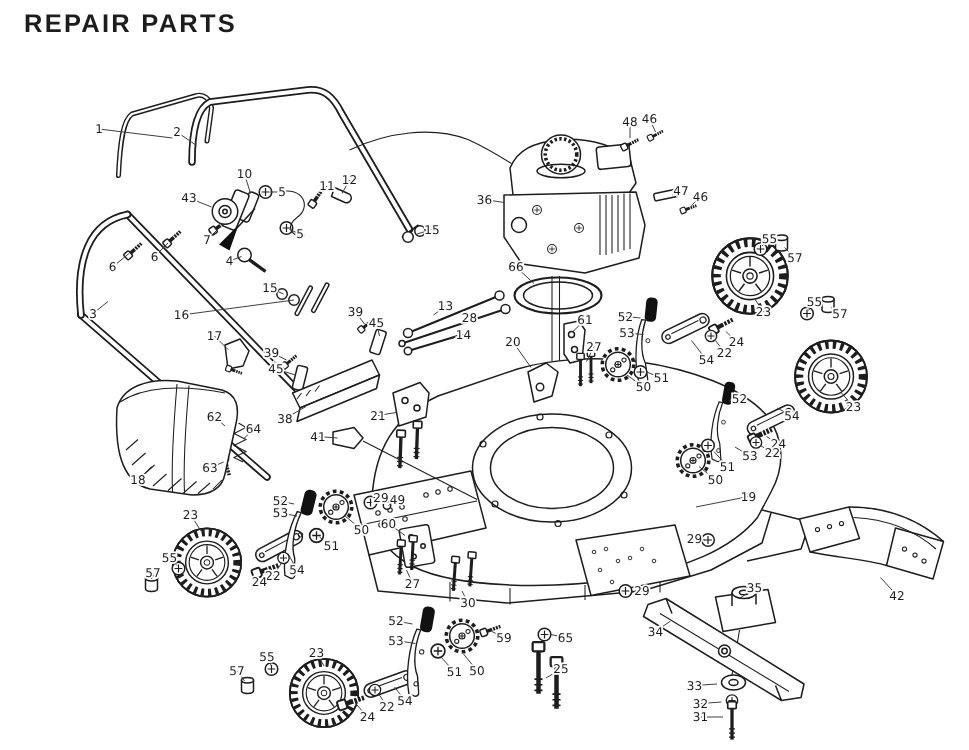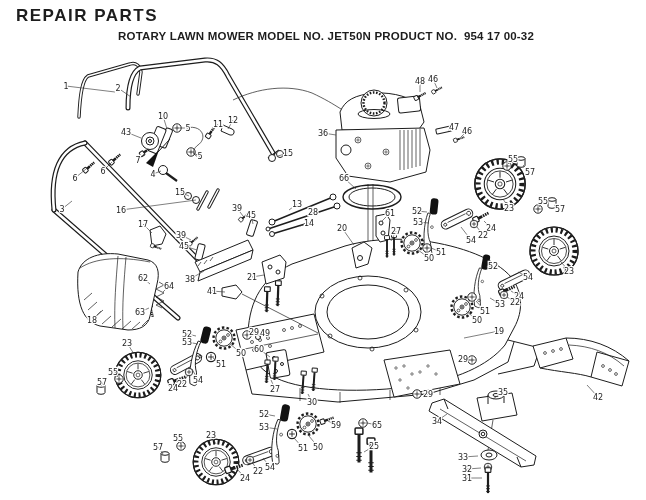--- a/index.html
+++ b/index.html
@@ -17,21 +17,20 @@
   .thin-i{fill:none;stroke:#fff;stroke-width:1.5;stroke-linecap:round;stroke-linejoin:round;}
   .ln{fill:none;stroke:var(--ink);stroke-width:1;stroke-linejoin:round;}
   .lnf{fill:#fff;stroke:var(--ink);stroke-width:1;stroke-linejoin:round;}
   .hl{stroke:var(--ink);stroke-width:.7;fill:none;}
 </style>
 </head>
 <body>
 
 <div id="page">
   <div class="title">REPAIR PARTS</div>
-  <div class="subtitle">ROTARY LAWN MOWER MODEL NO. JET50N PRODUCT NO.  954 17 00-32</div>
 
   <svg id="scene" width="646" height="500" viewBox="0 0 646 500">
     <defs>
       <g id="g-nut">
         <circle r="4.2" fill="#fff" stroke="#1d1d1d" stroke-width="1"></circle>
         <path d="M-2.6,0 H2.6 M0,-2.6 V2.6" stroke="#1d1d1d" stroke-width=".8" fill="none"></path>
       </g>
       <g id="g-cap">
         <path d="M-4,-3.5 L4,-3.5 L4,3.5 A4,1.8 0 0 1 -4,3.5 Z" fill="#fff" stroke="#1d1d1d" stroke-width="1"></path>
         <ellipse cy="-3.5" rx="4" ry="1.8" fill="#fff" stroke="#1d1d1d" stroke-width="1"></ellipse>

